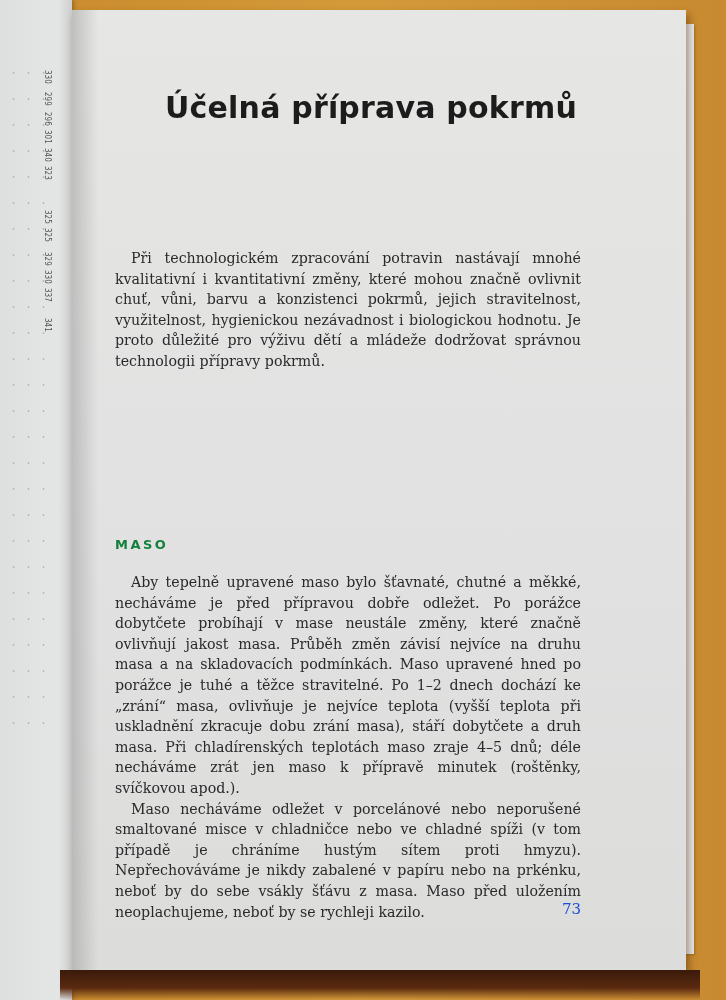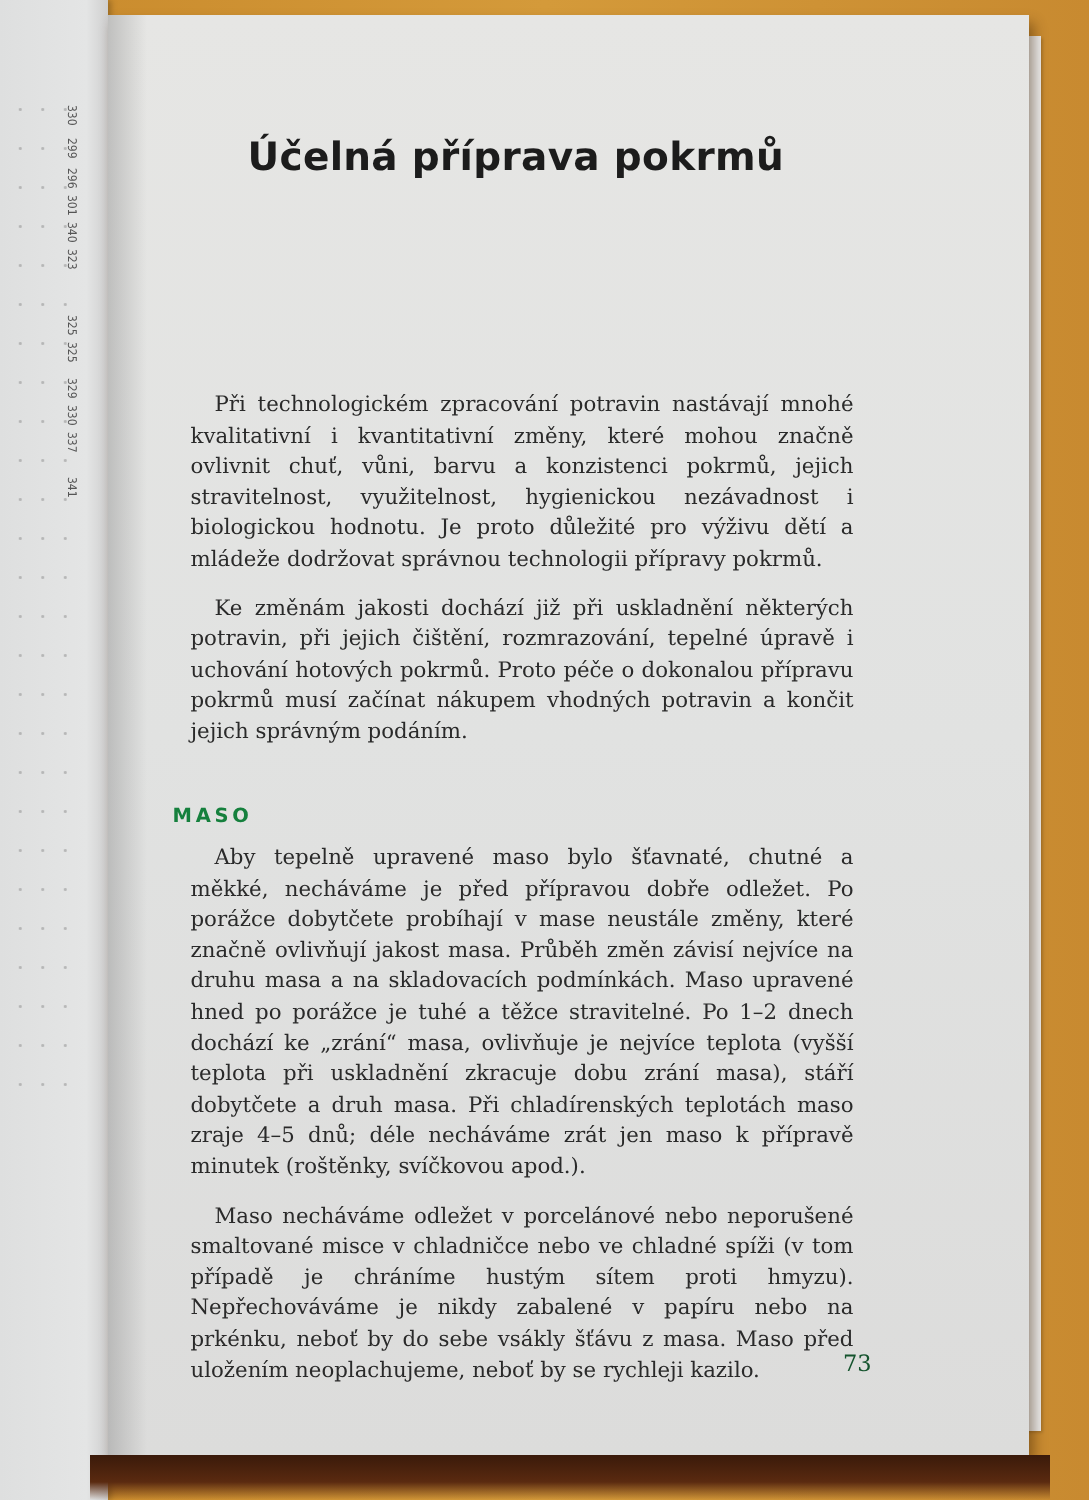--- a/index.html
+++ b/index.html
@@ -34,38 +34,38 @@
     position:absolute; left:680px; top:24px; width:14px; height:930px;
     background:#ececec; box-shadow: 1px 1px 2px rgba(0,0,0,0.2);
   }
   .gutter {
     position:absolute; left:72px; top:10px; width:26px; height:960px;
     background: linear-gradient(90deg, rgba(120,120,120,0.35), rgba(200,200,200,0));
   }
   h1 {
     position:absolute; left:165px; top:90px; margin:0;
     font-family: "DejaVu Sans", sans-serif; font-weight:bold;
-    font-size:26px; color:#1c1c1c; letter-spacing:0.2px;
+    font-size:30px; color:#1c1c1c; letter-spacing:0.2px;
   }
   .body-text {
     position:absolute; left:115px; width:466px;
     font-family: "DejaVu Serif", serif; font-size:14.2px; line-height:20.6px;
     color:#2a2a2a; text-align:justify;
   }
-  .body-text p { margin:12px; text-indent:16px; }
+  .body-text p { margin:0; text-indent:16px; }
   .sec1 { top:248px; }
-  .sec2 { top:550px; }
+  .sec2 { top:572px; }
   h2 {
     position:absolute; left:115px; top:537px; margin:0;
     font-family: "DejaVu Sans", sans-serif; font-weight:bold;
     font-size:13px; letter-spacing:2.5px; color:#15803d;
   }
   .page-number {
     position:absolute; left:562px; top:900px;
-    font-family: "DejaVu Serif", serif; font-size:15px; color:#14532d;
+    font-family: "DejaVu Serif", serif; font-size:15px; color:#1d4ed8;
   }
   .bottom-shadow {
     position:absolute; left:60px; top:970px; width:640px; height:30px;
     background: linear-gradient(180deg, #3a1a0a, #5a2a10 60%, rgba(160,90,30,0));
   }
 </style>
 </head>
 <body>
 
 <div class="left-page">
@@ -87,21 +87,20 @@
 </div>
 
 <div class="page-edge"></div>
 <div class="right-page"></div>
 <div class="gutter"></div>
 
 <h1>Účelná příprava pokrmů</h1>
 
 <div class="body-text sec1">
   <p>Při technologickém zpracování potravin nastávají mnohé kvalitativní i kvantitativní změny, které mohou značně ovlivnit chuť, vůni, barvu a konzistenci pokrmů, jejich stravitelnost, využitelnost, hygienickou nezávadnost i biologickou hodnotu. Je proto důležité pro výživu dětí a mládeže dodržovat správnou technologii přípravy pokrmů.</p>
-  <p>Ke změnám jakosti dochází již při uskladnění některých potravin, při jejich čištění, rozmrazování, tepelné úpravě i uchování hotových pokrmů. Proto péče o dokonalou přípravu pokrmů musí začínat nákupem vhodných potravin a končit jejich správným podáním.</p>
 </div>
 
 <h2>MASO</h2>
 
 <div class="body-text sec2">
   <p>Aby tepelně upravené maso bylo šťavnaté, chutné a měkké, necháváme je před přípravou dobře odležet. Po porážce dobytčete probíhají v mase neustále změny, které značně ovlivňují jakost masa. Průběh změn závisí nejvíce na druhu masa a na skladovacích podmínkách. Maso upravené hned po porážce je tuhé a těžce stravitelné. Po 1–2 dnech dochází ke „zrání“ masa, ovlivňuje je nejvíce teplota (vyšší teplota při uskladnění zkracuje dobu zrání masa), stáří dobytčete a druh masa. Při chladírenských teplotách maso zraje 4–5 dnů; déle necháváme zrát jen maso k přípravě minutek (roštěnky, svíčkovou apod.).</p>
   <p>Maso necháváme odležet v porcelánové nebo neporušené smaltované misce v chladničce nebo ve chladné spíži (v tom případě je chráníme hustým sítem proti hmyzu). Nepřechováváme je nikdy zabalené v papíru nebo na prkénku, neboť by do sebe vsákly šťávu z masa. Maso před uložením neoplachujeme, neboť by se rychleji kazilo.</p>
 </div>
 
 <div class="page-number">73</div>

